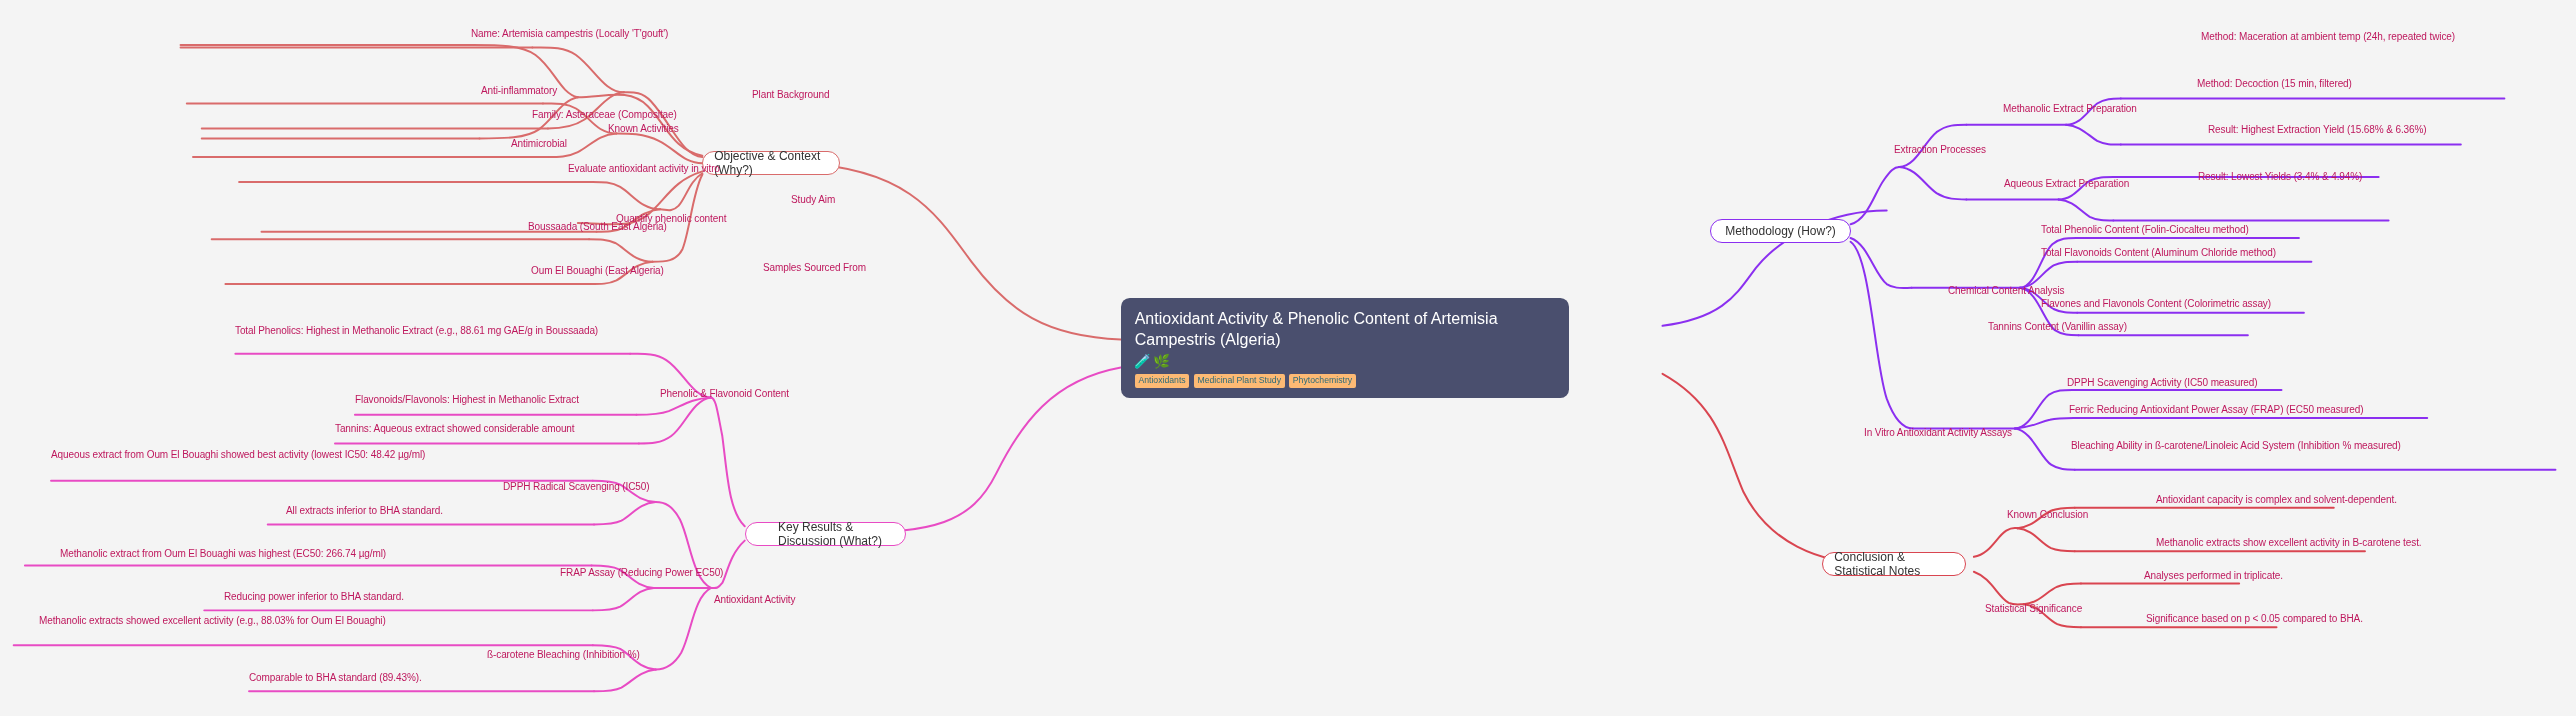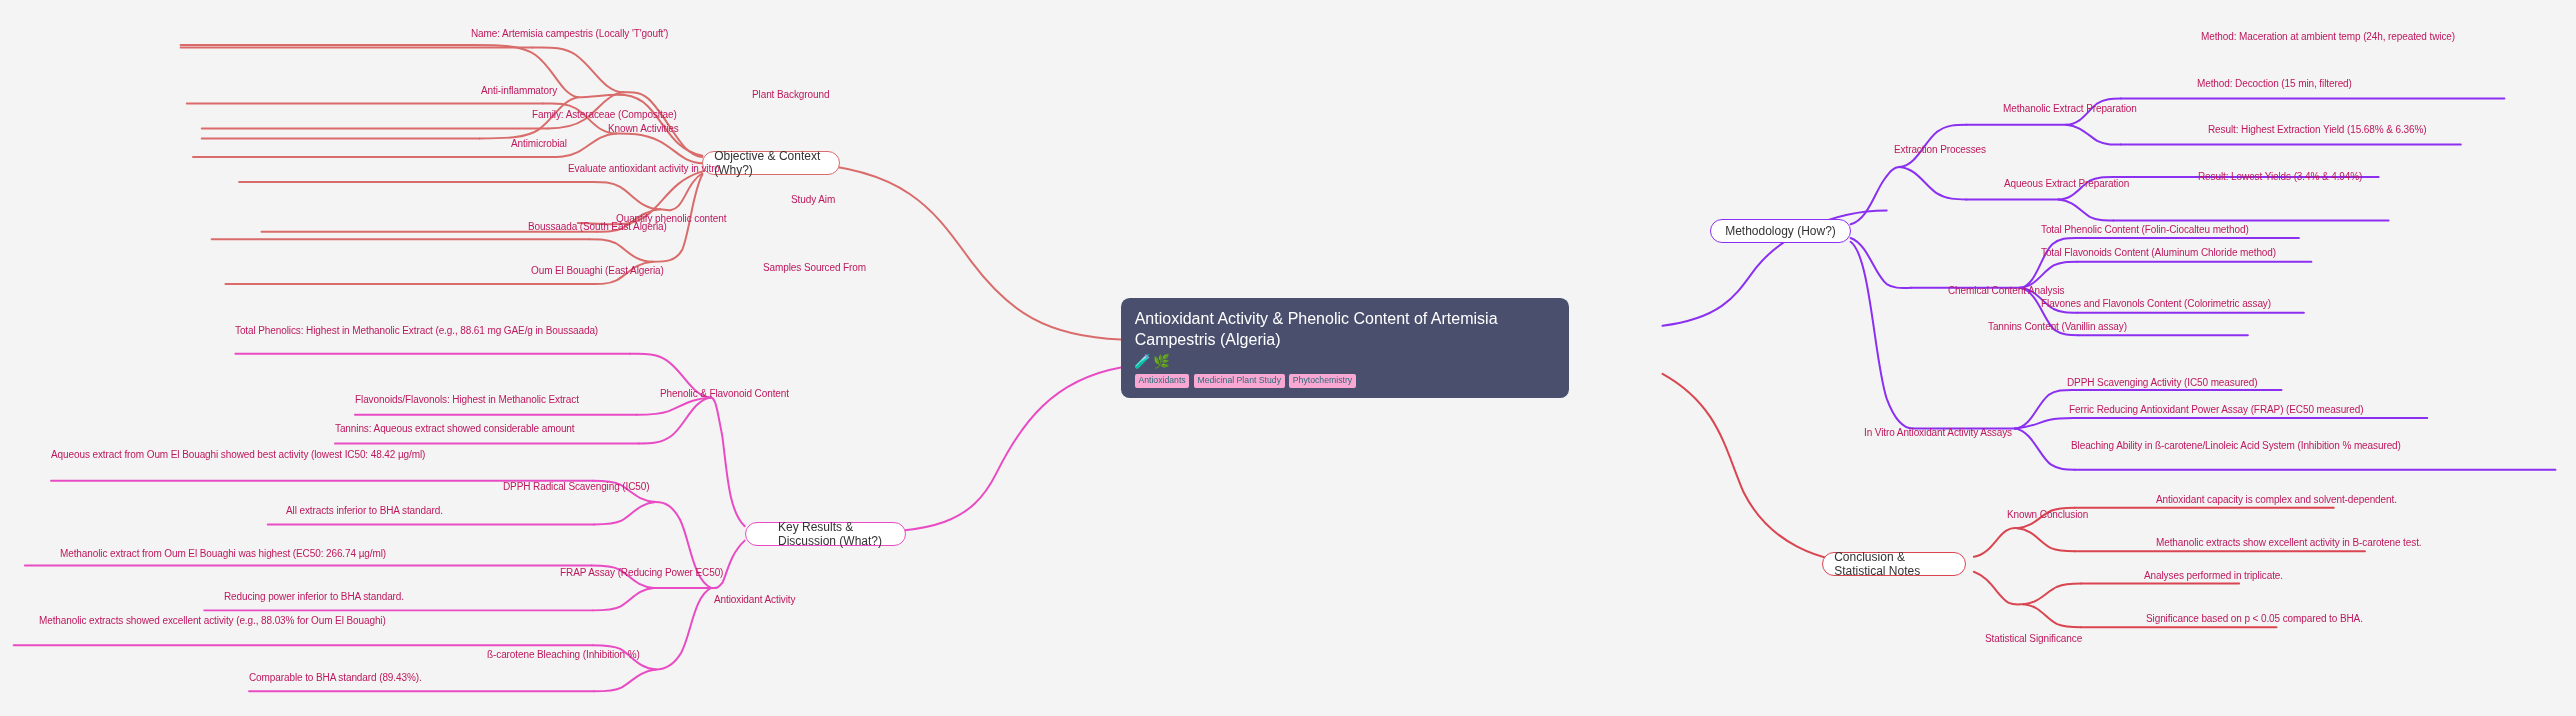--- a/index.html
+++ b/index.html
@@ -74,21 +74,21 @@
     line-height: 16px;
     margin-top: 3.7px;
     letter-spacing: 1.2px;
   }
   .root-tags {
     margin-top: 4.4px;
     display: flex;
     gap: 4.4px;
   }
   .tag {
-    background: #f9a8d4;
+    background: #fdba74;
     color: #2d6b7a;
     font-size: 8.7px;
     line-height: 11.2px;
     padding: 1.2px 3.7px;
     border-radius: 1.9px;
     white-space: nowrap;
   }
 </style>
 </head>
 <body>
@@ -337,20 +337,20 @@
   <div class="node-label" style="left:2069px; top:402px;">Ferric Reducing Antioxidant Power Assay (FRAP) (EC50 measured)</div>
 
   <div class="node-label" style="left:2071px; top:438px; width:492px;">Bleaching Ability in ß-carotene/Linoleic Acid System (Inhibition % measured)</div>
 
   <div class="node-label" style="left:2007px; top:507px;">Known Conclusion</div>
 
   <div class="node-label" style="left:2156px; top:492px;">Antioxidant capacity is complex and solvent-dependent.</div>
 
   <div class="node-label" style="left:2156px; top:535px;">Methanolic extracts show excellent activity in B-carotene test.</div>
 
-  <div class="node-label" style="left:1985px; top:631px;">Statistical Significance</div>
+  <div class="node-label" style="left:1985px; top:601px;">Statistical Significance</div>
 
   <div class="node-label" style="left:2144px; top:568px;">Analyses performed in triplicate.</div>
 
   <div class="node-label" style="left:2146px; top:611px;">Significance based on p &lt; 0.05 compared to BHA.</div>
 
 </div>
 
 
 </body></html>

